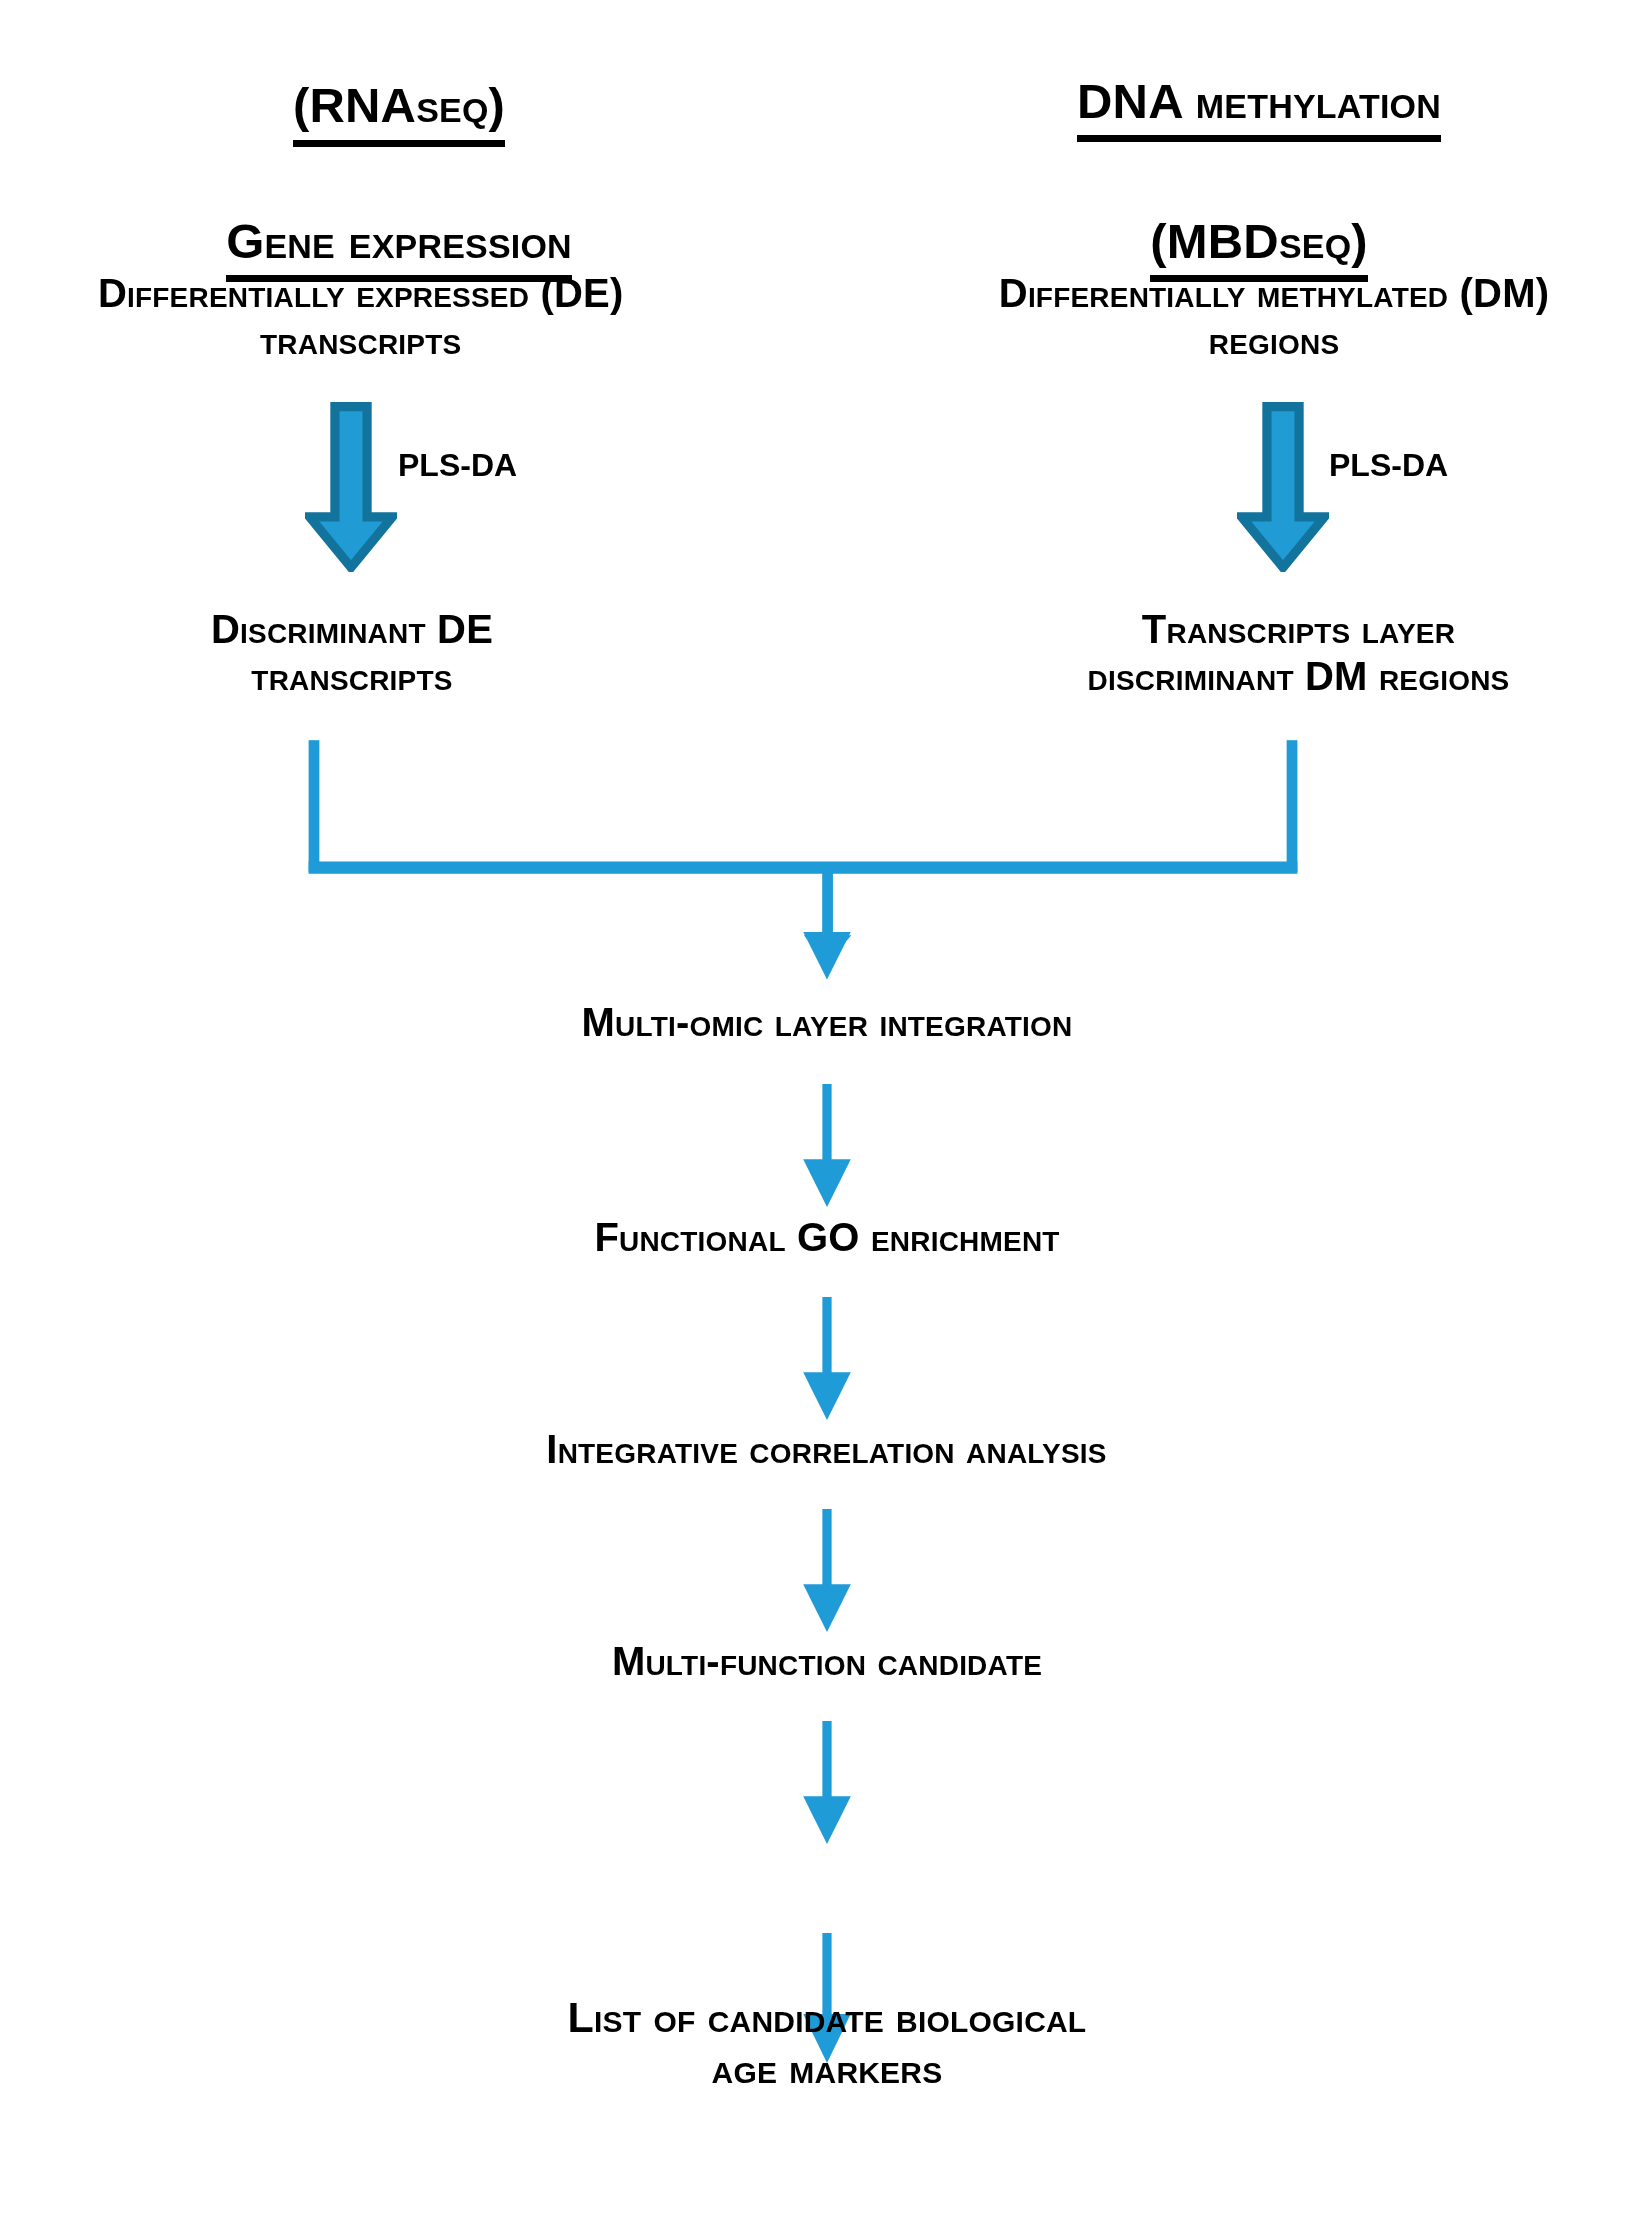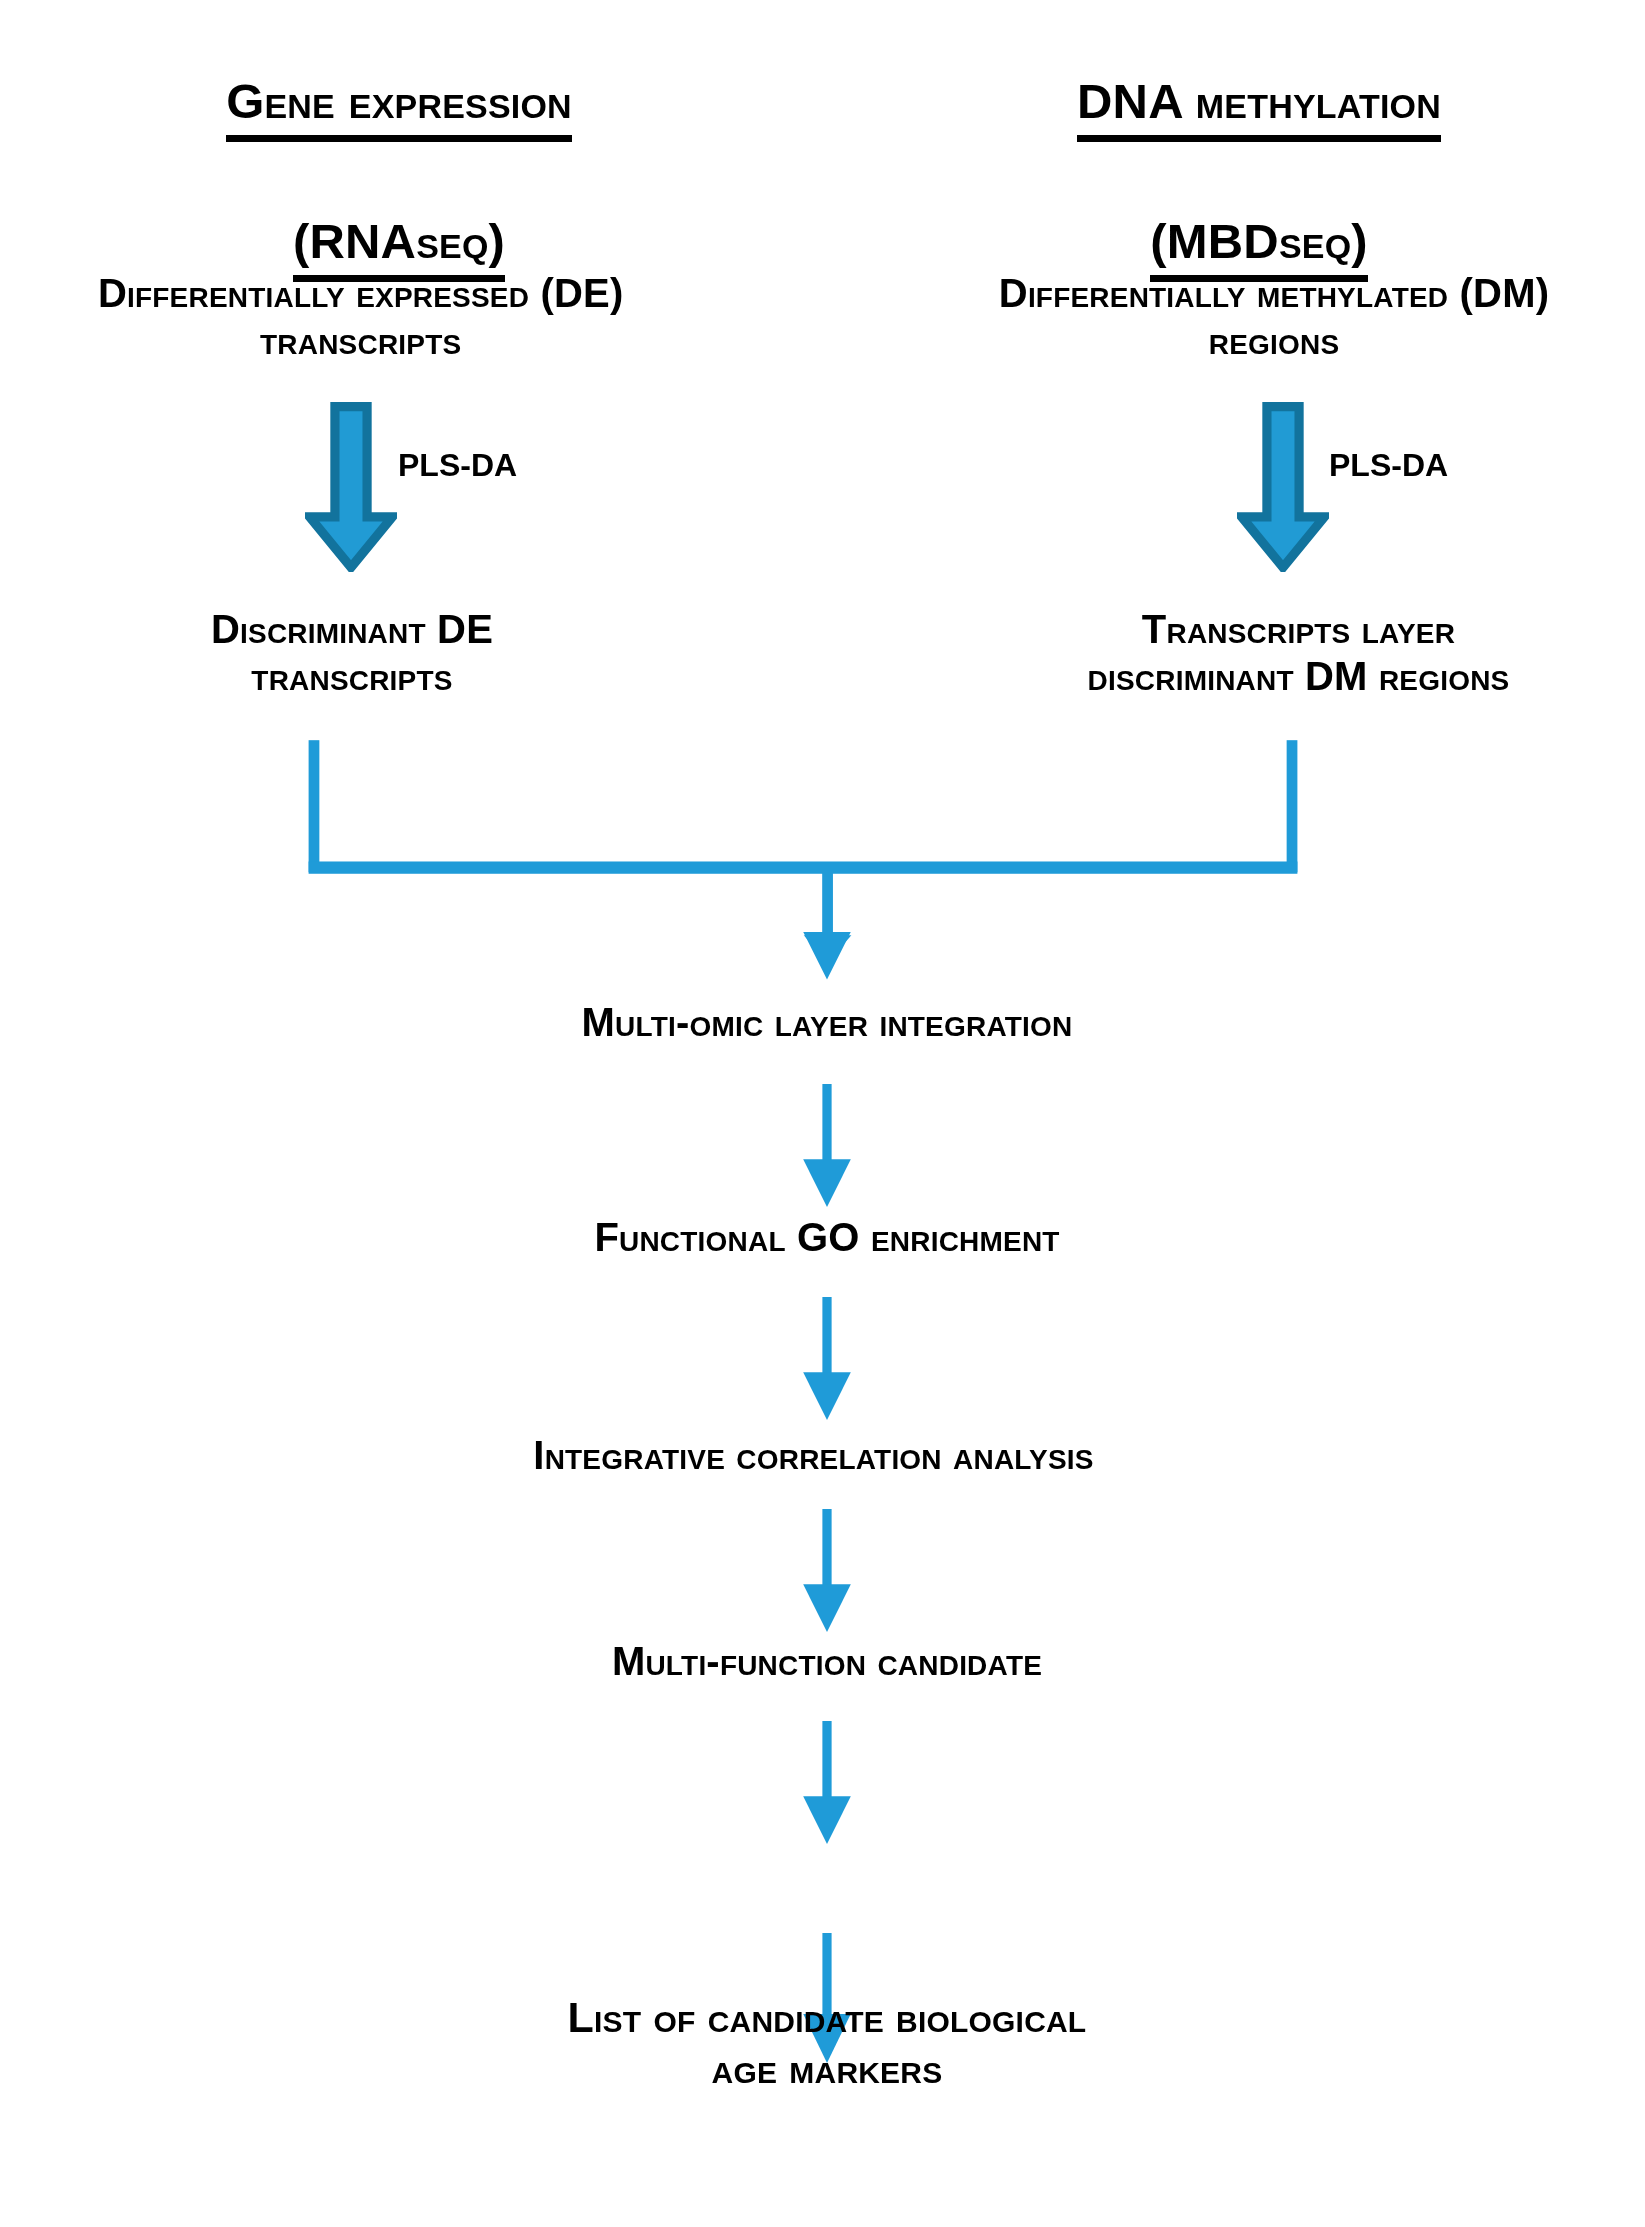--- a/index.html
+++ b/index.html
@@ -62,22 +62,22 @@
 
   
   .blue-svg { display: block; }
 </style>
 </head>
 <body>
 
 <div id="page">
 
   <div class="abs sc col-header" style="left:46px; top:6.1px; width:706px;">
+    <div style="margin-top:4.6px;"><span class="ul-line">(RNAseq)</span></div>
     <div><span class="ul-line">Gene expression</span></div>
-    <div style="margin-top:4.6px;"><span class="ul-line">(RNAseq)</span></div>
   </div>
 
   <div class="abs sc col-header" style="left:906px; top:6.1px; width:706px;">
     <div><span class="ul-line">DNA methylation</span></div>
     <div style="margin-top:4.6px;"><span class="ul-line">(MBDseq)</span></div>
   </div>
 
   <div class="abs sc node" style="left:7.7px; top:270px; width:706px;">Differentially expressed (DE)
 transcripts</div>
 
@@ -136,21 +136,21 @@
 
   <div class="abs sc node" style="left:443px; top:1214px; width:768px;">Functional GO enrichment</div>
 
   <div class="abs" style="left:803px; top:1297px; width:48px; height:123px;">
     <svg class="blue-svg" width="48" height="123" viewBox="0 0 62 160" xmlns="http://www.w3.org/2000/svg" aria-hidden="true">
       <rect x="25" y="0" width="12" height="104" fill="#1F9BD8"></rect>
       <polygon points="0,98 62,98 31,160" fill="#1F9BD8"></polygon>
     </svg>
   </div>
 
-  <div class="abs sc node" style="left:399px; top:1426px; width:829px;margin-top:6px;">Integrative correlation analysis</div>
+  <div class="abs sc node" style="left:412px; top:1426px; width:829px;">Integrative correlation analysis</div>
 
   <div class="abs" style="left:803px; top:1509px; width:48px; height:123px;">
     <svg class="blue-svg" width="48" height="123" viewBox="0 0 62 160" xmlns="http://www.w3.org/2000/svg" aria-hidden="true">
       <rect x="25" y="0" width="12" height="104" fill="#1F9BD8"></rect>
       <polygon points="0,98 62,98 31,160" fill="#1F9BD8"></polygon>
     </svg>
   </div>
 
   <div class="abs sc node" style="left:443px; top:1638px; width:768px;">Multi-function candidate</div>
 

